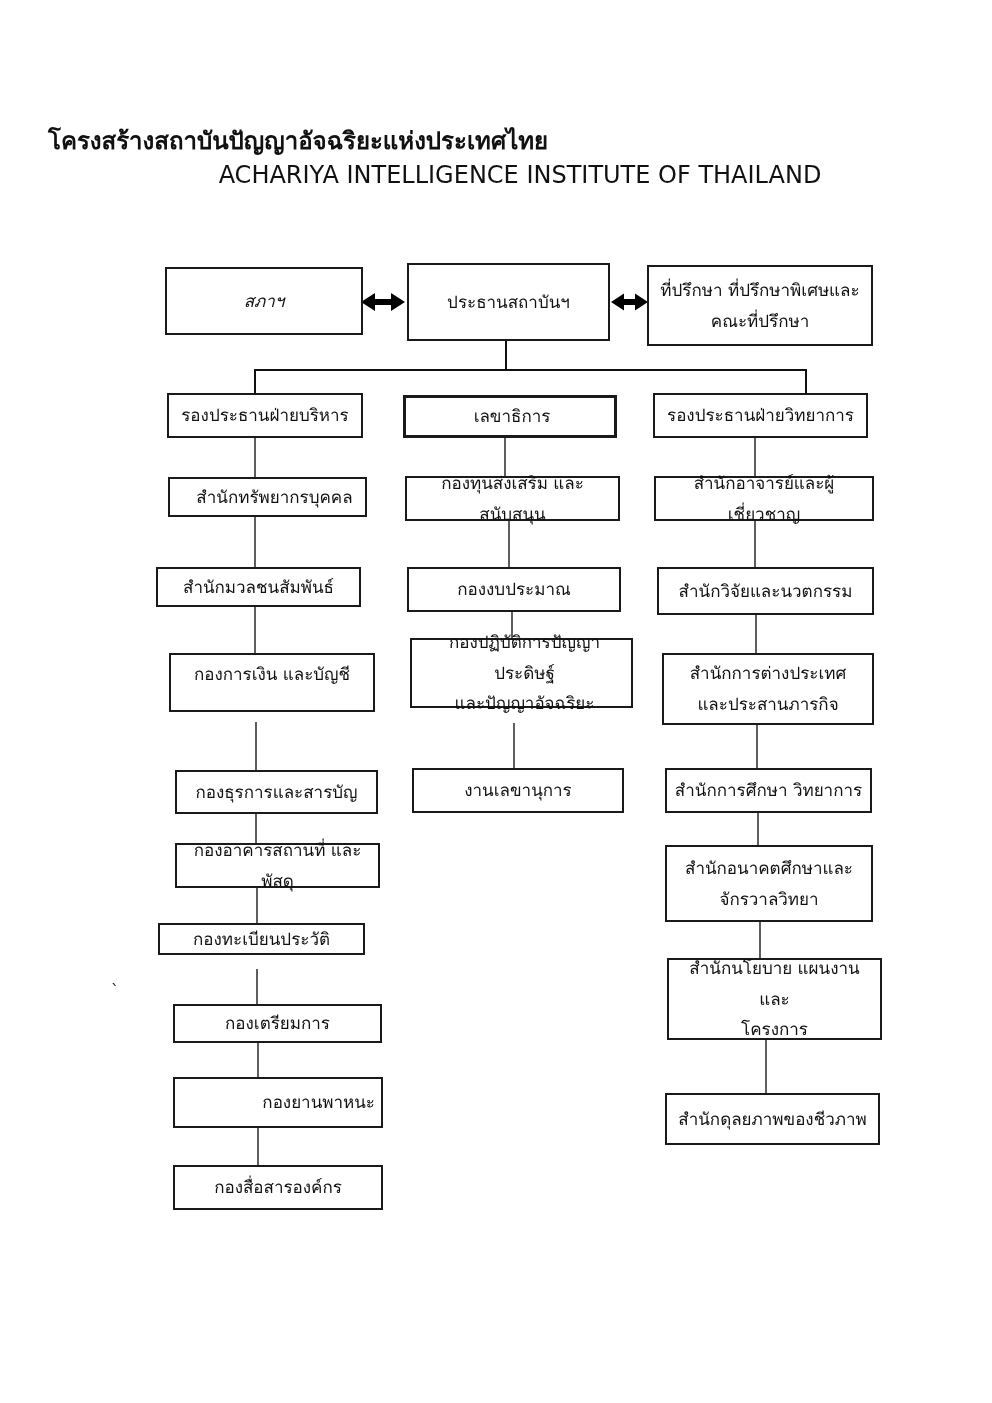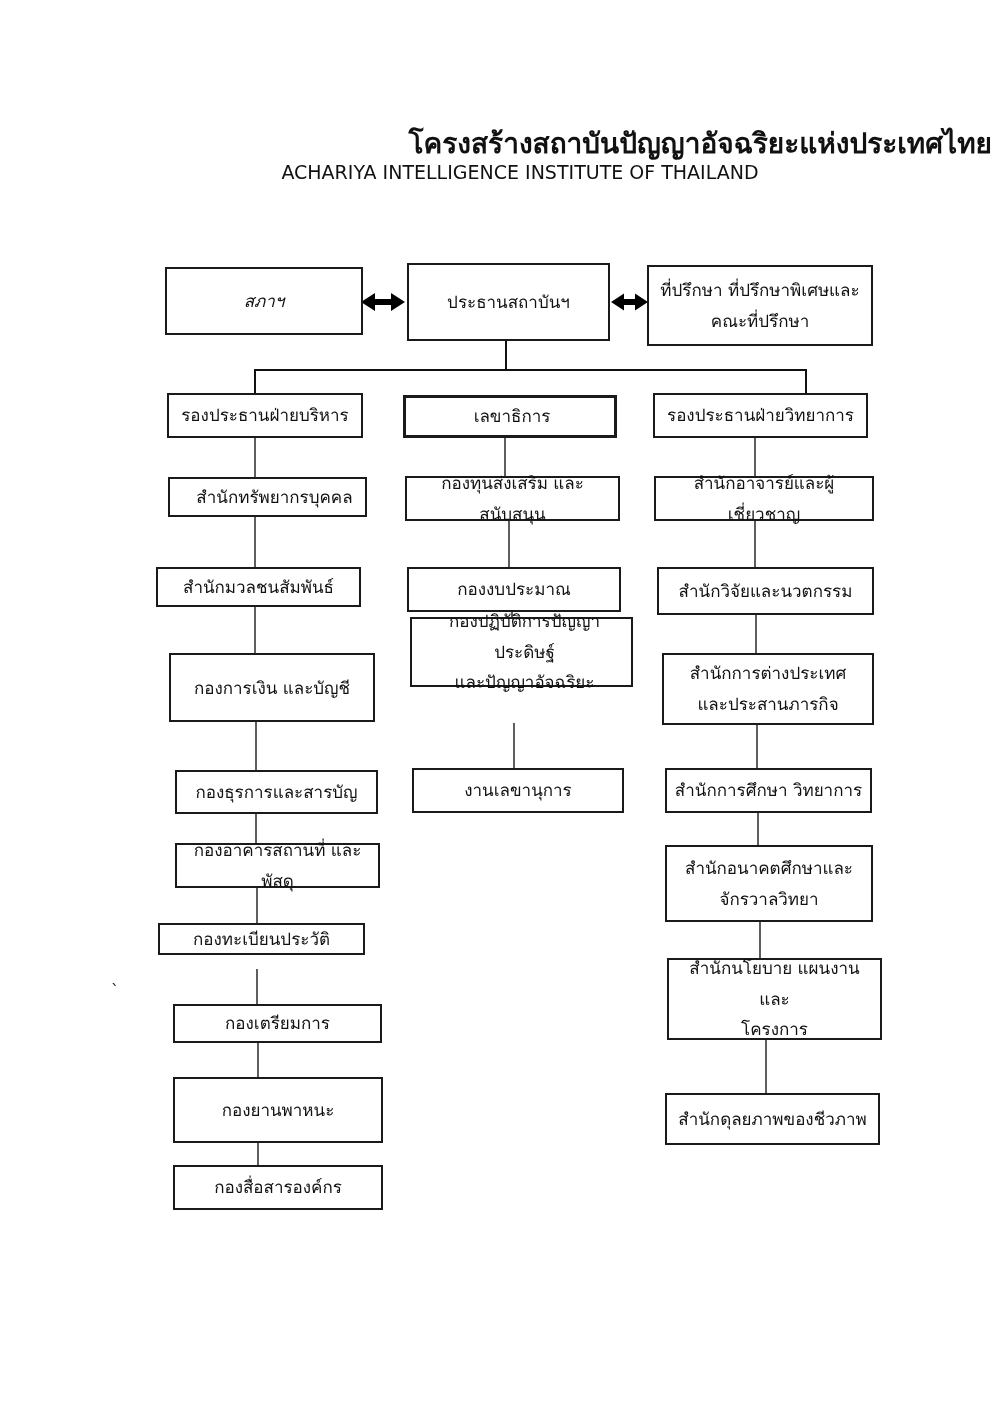--- a/index.html
+++ b/index.html
@@ -3,25 +3,25 @@
 <meta charset="utf-8">
 <style>
   html,body { margin:0; padding:0; background:#ffffff; }
   body { font-family:"DejaVu Sans","Liberation Sans",sans-serif; color:#111111; }
   .page {
     position:relative; width:992px; height:1403px; background:#ffffff;
     overflow:hidden;
   }
   .title-th {
     position:absolute; left:48px; top:121px; width:944px;
-    text-align:right; font-size:28px; font-weight:bold; color:#111;
+    text-align:left; font-size:24px; font-weight:bold; color:#111;
   }
   .title-en {
     position:absolute; left:48px; top:161px; width:944px;
-    text-align:center; font-size:19px; font-weight:normal; color:#111;
+    text-align:center; font-size:24px; font-weight:normal; color:#111;
   }
   .box {
     position:absolute; box-sizing:border-box; background:#ffffff;
     border:2px solid #1a1a1a;
     display:flex; flex-direction:column; align-items:center; justify-content:center;
     text-align:center; font-size:17px; line-height:1.8; color:#111;
     padding:2px 6px;
   }
   .box span { display:block; }
   .box.bold-border { border-width:3px;padding-left:10px; }
@@ -100,49 +100,49 @@
   <div class="box" style="left:653px; top:393px; width:215px; height:45px;">
     <span>รองประธานฝ่ายวิทยาการ</span>
   </div>
 
   <div class="box" style="left:168px; top:477px; width:199px; height:40px;padding-left:20px;">
     <span>สำนักทรัพยากรบุคคล</span>
   </div>
   <div class="box" style="left:156px; top:567px; width:205px; height:40px;">
     <span>สำนักมวลชนสัมพันธ์</span>
   </div>
-  <div class="box" style="left:169px; top:653px; width:206px; height:69px; justify-content:flex-start; padding-top:18px;">
+  <div class="box" style="left:169px; top:653px; width:206px; height:59px; justify-content:flex-start; padding-top:4px;">
     <span>กองการเงิน และบัญชี</span>
   </div>
   <div class="box" style="left:175px; top:770px; width:203px; height:44px;">
     <span>กองธุรการและสารบัญ</span>
   </div>
   <div class="box" style="left:175px; top:843px; width:205px; height:45px;">
     <span>กองอาคารสถานที่ และพัสดุ</span>
   </div>
   <div class="box" style="left:158px; top:923px; width:207px; height:32px;">
     <span>กองทะเบียนประวัติ</span>
   </div>
   <div class="box" style="left:173px; top:1004px; width:209px; height:39px;">
     <span>กองเตรียมการ</span>
   </div>
-  <div class="box" style="left:173px; top:1077px; width:210px; height:66px;">
+  <div class="box" style="left:173px; top:1077px; width:210px; height:51px;align-items:flex-end;">
     <span>กองยานพาหนะ</span>
   </div>
   <div class="box" style="left:173px; top:1165px; width:210px; height:45px;">
     <span>กองสื่อสารองค์กร</span>
   </div>
 
   <div class="box" style="left:405px; top:476px; width:215px; height:45px;">
     <span>กองทุนส่งเสริม และสนับสนุน</span>
   </div>
   <div class="box" style="left:407px; top:567px; width:214px; height:45px;">
     <span>กองงบประมาณ</span>
   </div>
-  <div class="box" style="left:410px; top:617px; width:223px; height:70px;padding-left:12px;">
+  <div class="box" style="left:410px; top:638px; width:223px; height:70px;padding-left:12px;">
     <span>กองปฏิบัติการปัญญาประดิษฐ์</span>
     <span>และปัญญาอัจฉริยะ</span>
   </div>
   <div class="box" style="left:412px; top:768px; width:212px; height:45px;">
     <span>งานเลขานุการ</span>
   </div>
 
   <div class="box" style="left:654px; top:476px; width:220px; height:45px;">
     <span>สำนักอาจารย์และผู้เชี่ยวชาญ</span>
   </div>

